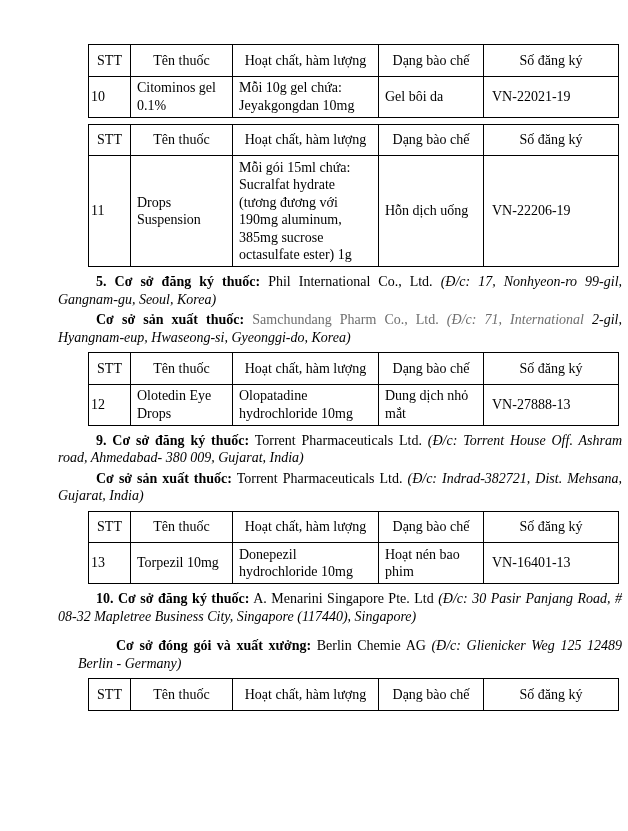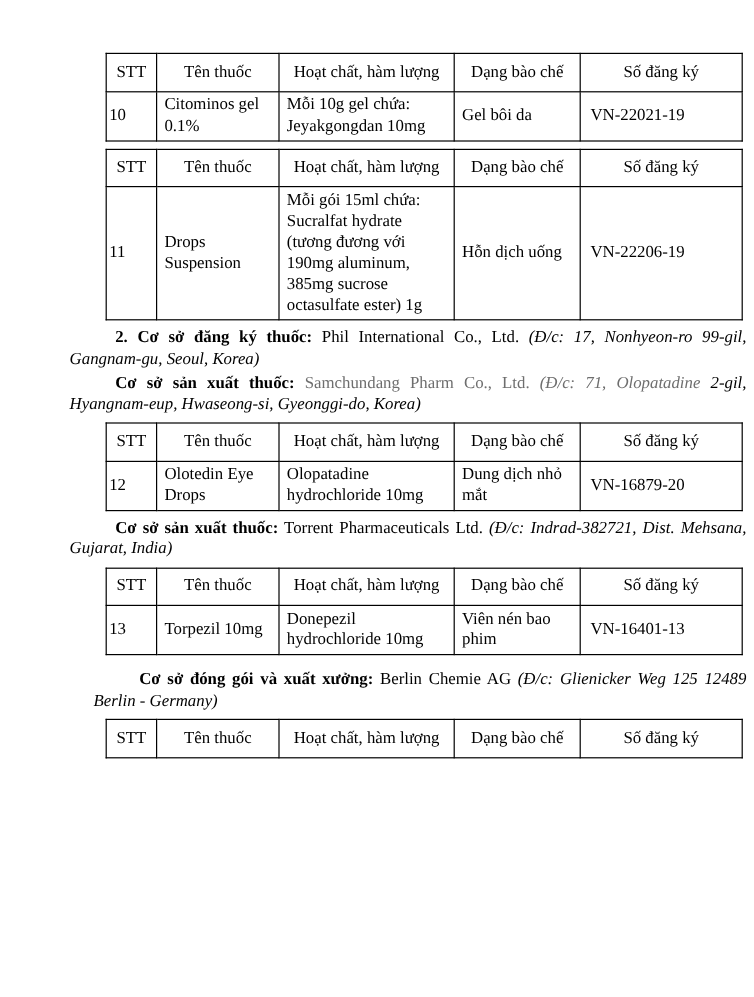--- a/index.html
+++ b/index.html
@@ -126,22 +126,22 @@
 (tương đương với
 190mg aluminum,
 385mg sucrose
 octasulfate ester) 1g</td>
         <td class="dc">Hỗn dịch uống</td>
         <td class="dc reg">VN-22206-19</td>
       </tr>
     </tbody>
   </table>
 
-  <p class="doc-para"><span class="lbl">2. Cơ sở đăng ký thuốc:</span> <span>Phil International Co., Ltd.</span> <span class="addr">(Đ/c: 17, Nonhyeon-ro 99-gil, Gangnam-gu, Seoul, Korea)</span></p>
-  <p class="doc-para"><span class="lbl">Cơ sở sản xuất thuốc:</span> <span class="faded">Samchundang Pharm Co., Ltd.</span> <span class="addr faded">(Đ/c: 71, Olopatadine</span> <span class="addr">2-gil, Hyangnam-eup, Hwaseong-si, Gyeonggi-do, Korea)</span></p>
+  <p class="doc-para"><span class="lbl">5. Cơ sở đăng ký thuốc:</span> <span>Phil International Co., Ltd.</span> <span class="addr">(Đ/c: 17, Nonhyeon-ro 99-gil, Gangnam-gu, Seoul, Korea)</span></p>
+  <p class="doc-para"><span class="lbl">Cơ sở sản xuất thuốc:</span> <span class="faded">Samchundang Pharm Co., Ltd.</span> <span class="addr faded">(Đ/c: 71, International</span> <span class="addr">2-gil, Hyangnam-eup, Hwaseong-si, Gyeonggi-do, Korea)</span></p>
 
   <table class="reg-table">
     <colgroup>
         <col class="c-stt">
         <col class="c-name">
         <col class="c-sub">
         <col class="c-form">
         <col class="c-reg">
       </colgroup>
     <thead>
@@ -155,25 +155,26 @@
     </thead>
     <tbody>
       <tr>
         <td class="dc stt">12</td>
         <td class="dc">Olotedin Eye
 Drops</td>
         <td class="dc">Olopatadine
 hydrochloride 10mg</td>
         <td class="dc">Dung dịch nhỏ
 mắt</td>
-        <td class="dc reg">VN-16879-20</td>
-      </tr>
-    </tbody>
-  </table>
-
+        <td class="dc reg">VN-27888-13</td>
+      </tr>
+    </tbody>
+  </table>
+
+  <p class="doc-para"><span class="lbl">9. Cơ sở đăng ký thuốc:</span> <span>Torrent Pharmaceuticals Ltd.</span> <span class="addr">(Đ/c: Torrent House Off. Ashram road, Ahmedabad- 380 009, Gujarat, India)</span></p>
   <p class="doc-para"><span class="lbl">Cơ sở sản xuất thuốc:</span> <span>Torrent Pharmaceuticals Ltd.</span> <span class="addr">(Đ/c: Indrad-382721, Dist. Mehsana, Gujarat, India)</span></p>
 
   <table class="reg-table">
     <colgroup>
         <col class="c-stt">
         <col class="c-name">
         <col class="c-sub">
         <col class="c-form">
         <col class="c-reg">
       </colgroup>
@@ -185,27 +186,28 @@
         <th class="hc">Dạng bào chế</th>
         <th class="hc">Số đăng ký</th>
       </tr>
     </thead>
     <tbody>
       <tr>
         <td class="dc stt">13</td>
         <td class="dc">Torpezil 10mg</td>
         <td class="dc">Donepezil
 hydrochloride 10mg</td>
-        <td class="dc">Viên nén bao
+        <td class="dc">Hoạt nén bao
 phim</td>
         <td class="dc reg">VN-16401-13</td>
       </tr>
     </tbody>
   </table>
 
+  <p class="doc-para"><span class="lbl">10. Cơ sở đăng ký thuốc:</span> <span>A. Menarini Singapore Pte. Ltd</span> <span class="addr">(Đ/c: 30 Pasir Panjang Road, # 08-32 Mapletree Business City, Singapore (117440), Singapore)</span></p>
   <p class="doc-para gap-before"><span class="lbl">Cơ sở đóng gói và xuất xưởng:</span> <span>Berlin Chemie AG</span> <span class="addr">(Đ/c: Glienicker Weg 125 12489 Berlin - Germany)</span></p>
 
   <table class="reg-table">
     <colgroup>
         <col class="c-stt">
         <col class="c-name">
         <col class="c-sub">
         <col class="c-form">
         <col class="c-reg">
       </colgroup>

